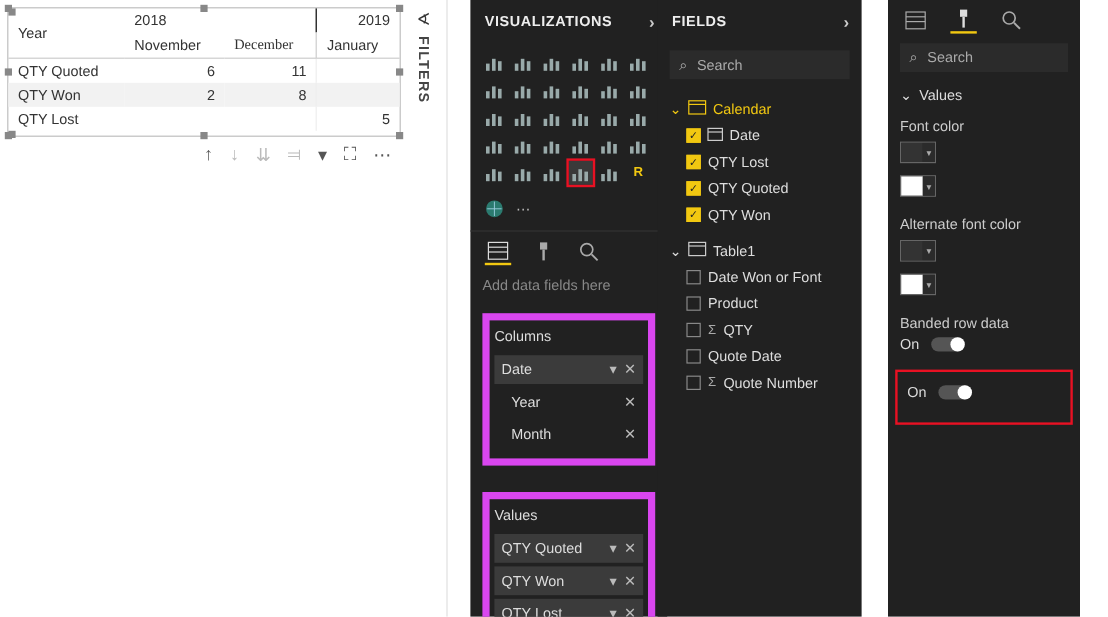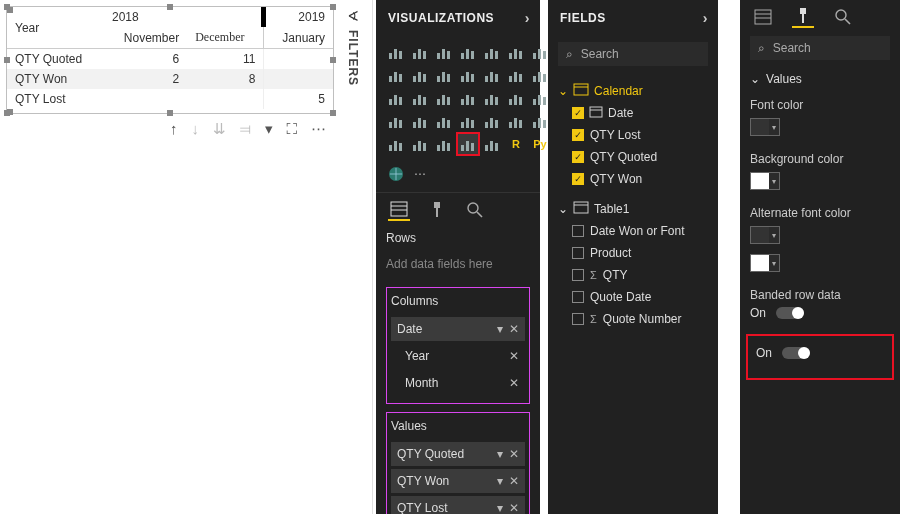--- a/index.html
+++ b/index.html
@@ -16,55 +16,55 @@
   .handle-bl{left:-3px;bottom:-3px;} .handle-br{right:-3px;bottom:-3px;}
   .handle-t{left:50%;top:-3px;margin-left:-3px;} .handle-b{left:50%;bottom:-3px;margin-left:-3px;}
   .handle-l{left:-3px;top:50%;margin-top:-3px;} .handle-r{right:-3px;top:50%;margin-top:-3px;}
 
   table.matrix { border-collapse: collapse; width: 100%; font-size: 12px; color:#333; }
   table.matrix th, table.matrix td { padding: 3px 8px; text-align: right; font-weight: normal; }
   table.matrix th:first-child, table.matrix td:first-child { text-align: left; }
   table.matrix thead th { border-bottom: 1px solid #ccc; }
   table.matrix thead tr.yr th { border-bottom: none; }
   table.matrix thead tr.yr th:first-child { border-bottom: 1px solid #ccc; }
-  table.matrix thead tr.yr th.ys { border-right:5px solid #000000; }
+  table.matrix thead tr.yr th.ys { border-right:1px solid #000000; }
   table.matrix tbody tr.won td { background:#f2f2f2; }
 
   .visual-toolbar { display:flex; justify-content:flex-end; gap:14px; padding:6px 8px 0 0; color:#555; }
   .visual-toolbar span { cursor:pointer; font-size:15px; }
 
   
   .filters-tab { position:absolute; left:346px; top:8px; display:flex; flex-direction:column; align-items:center; gap:6px; color:#333; }
   .filters-tab .chev { font-size:14px; }
   .filters-tab .lbl { writing-mode: vertical-rl; font-size:12px; letter-spacing:1px; font-weight:600; color:#444; }
 
   
   .panel { background:#212121; color:#ddd; position:absolute; top:0; height:514px; }
 
-  .viz-panel { left:376px; width:164px; }
+  .viz-panel { left:392px; width:164px; }
   .panel-header { display:flex; align-items:center; justify-content:space-between; padding:10px 10px 16px 12px; font-size:12px; font-weight:600; letter-spacing:0.5px; color:#eee; }
   .panel-header .arrow { color:#ccc; font-size:14px; }
 
   .viz-grid { display:grid; grid-template-columns: repeat(7, 20px); gap:3px 4px; padding:0 10px 6px 10px; }
   .viz-icon { width:20px; height:20px; display:flex; align-items:center; justify-content:center; background:transparent; }
   .viz-icon svg { display:block; }
   .viz-icon.selected { outline:2px solid #e81123; outline-offset:0; background:#3a3a3a; }
   .viz-icon.rpy { color:#f2c811; font-size:11px; font-weight:bold; }
 
   .viz-bottom { display:flex; gap:4px; padding:4px 10px 8px 10px; align-items:center; }
   .viz-bottom .viz-icon.globe svg circle { fill:#2b7a6f; }
 
   .viz-tabs { display:flex; gap:16px; padding:6px 12px 4px 12px; border-top:1px solid #333; }
   .viz-tab { width:22px; height:22px; display:flex; align-items:center; justify-content:center; color:#aaa; }
   .viz-tab.active { border-bottom:2px solid #f2c811; color:#eee; }
 
   .well { padding:6px 10px 12px 10px; }
   .well-title { font-size:12px; color:#ddd; padding:6px 0 6px 0; }
   .drop-hint { color:#888; font-size:12px; padding:6px 0 10px 0; }
-  .well-box { border:1px solid #d946ef; padding:6px 4px 8px 4px; margin-bottom:8px; }
+  .well-box { border:6px solid #d946ef; padding:6px 4px 8px 4px; margin-bottom:22px; }
   .well-box.noborder { border:none; padding:0 4px; margin:0;}
   .pill { background:#3b3b3b; color:#ddd; font-size:12px; padding:5px 6px; margin-top:3px; display:flex; align-items:center; justify-content:space-between; }
   .pill.sub { background:transparent; padding-left:14px; }
   .pill .ops { display:flex; gap:6px; color:#bbb; }
 
   
   .fields-panel { left:548px; width:170px; }
   .search-box { margin:0 10px 10px 10px; background:#2b2b2b; display:flex; align-items:center; padding:5px 8px; color:#aaa; gap:8px; font-size:12px; }
   .field-group { padding:4px 10px; }
   .group-head { display:flex; align-items:center; gap:6px; color:#f2c811; font-size:12px; padding:4px 0; }
@@ -112,23 +112,23 @@
       <span class="handle-l"></span>
       <span class="handle-r"></span>
     <table class="matrix" id="matrix-table">
         <thead>
           <tr class="yr">
             <th rowspan="2">Year</th>
             <th colspan="2" class="ys" style="text-align: left;">2018</th>
             <th style="text-align: right;">2019</th>
           </tr>
           <tr>
-            <th style="text-align: right; margin-top: 16px;">November</th>
+            <th style="text-align: left; margin-top: 16px;">November</th>
             <th style="text-align: left; border-right: 1px solid rgb(204, 204, 204); font-family: Liberation Serif, serif;">December</th>
-            <th style="text-align: right;">January</th>
+            <th style="text-align: left;">January</th>
           </tr>
         </thead>
         <tbody>
           <tr>
             <td>QTY Quoted</td>
             <td>6</td>
             <td style="border-right: 1px solid rgb(238, 238, 238);">11</td>
             <td></td>
           </tr>
           <tr class="won">
@@ -430,21 +430,20 @@
     </span>
     <span class="viz-tab">
       <svg width="16" height="16">
           <circle cx="6" cy="6" r="5" fill="none" stroke="#aaa" stroke-width="1.4"></circle>
           <line x1="10" y1="10" x2="15" y2="15" stroke="#aaa" stroke-width="1.6"></line>
         </svg>
     </span>
   </div>
 
   <div class="well well-box noborder" style="padding:0 10px;">
-    <div class="well-title">Rows</div>
     <div class="drop-hint">Add data fields here</div>
   </div>
 
   <div class="well">
     <div class="well-box">
       <div class="well-title" style="padding-top:0">Columns</div>
       <div id="col-items">
           <div class="pill">
             <span>Date</span>
             <span class="ops">
@@ -600,21 +599,20 @@
     <span>⌄</span>
     <span>Values</span>
   </div>
 
   <div class="fmt-item">Font color</div>
   <div class="swatch">
       <div class="c" style="background:#333"></div>
       <div class="dd">▾</div>
     </div>
 
-  <div class="fmt-item">Background color</div>
   <div class="swatch">
       <div class="c" style="background:#fff"></div>
       <div class="dd">▾</div>
     </div>
 
   <div class="fmt-item">Alternate font color</div>
   <div class="swatch">
       <div class="c" style="background:#333"></div>
       <div class="dd">▾</div>
     </div>

